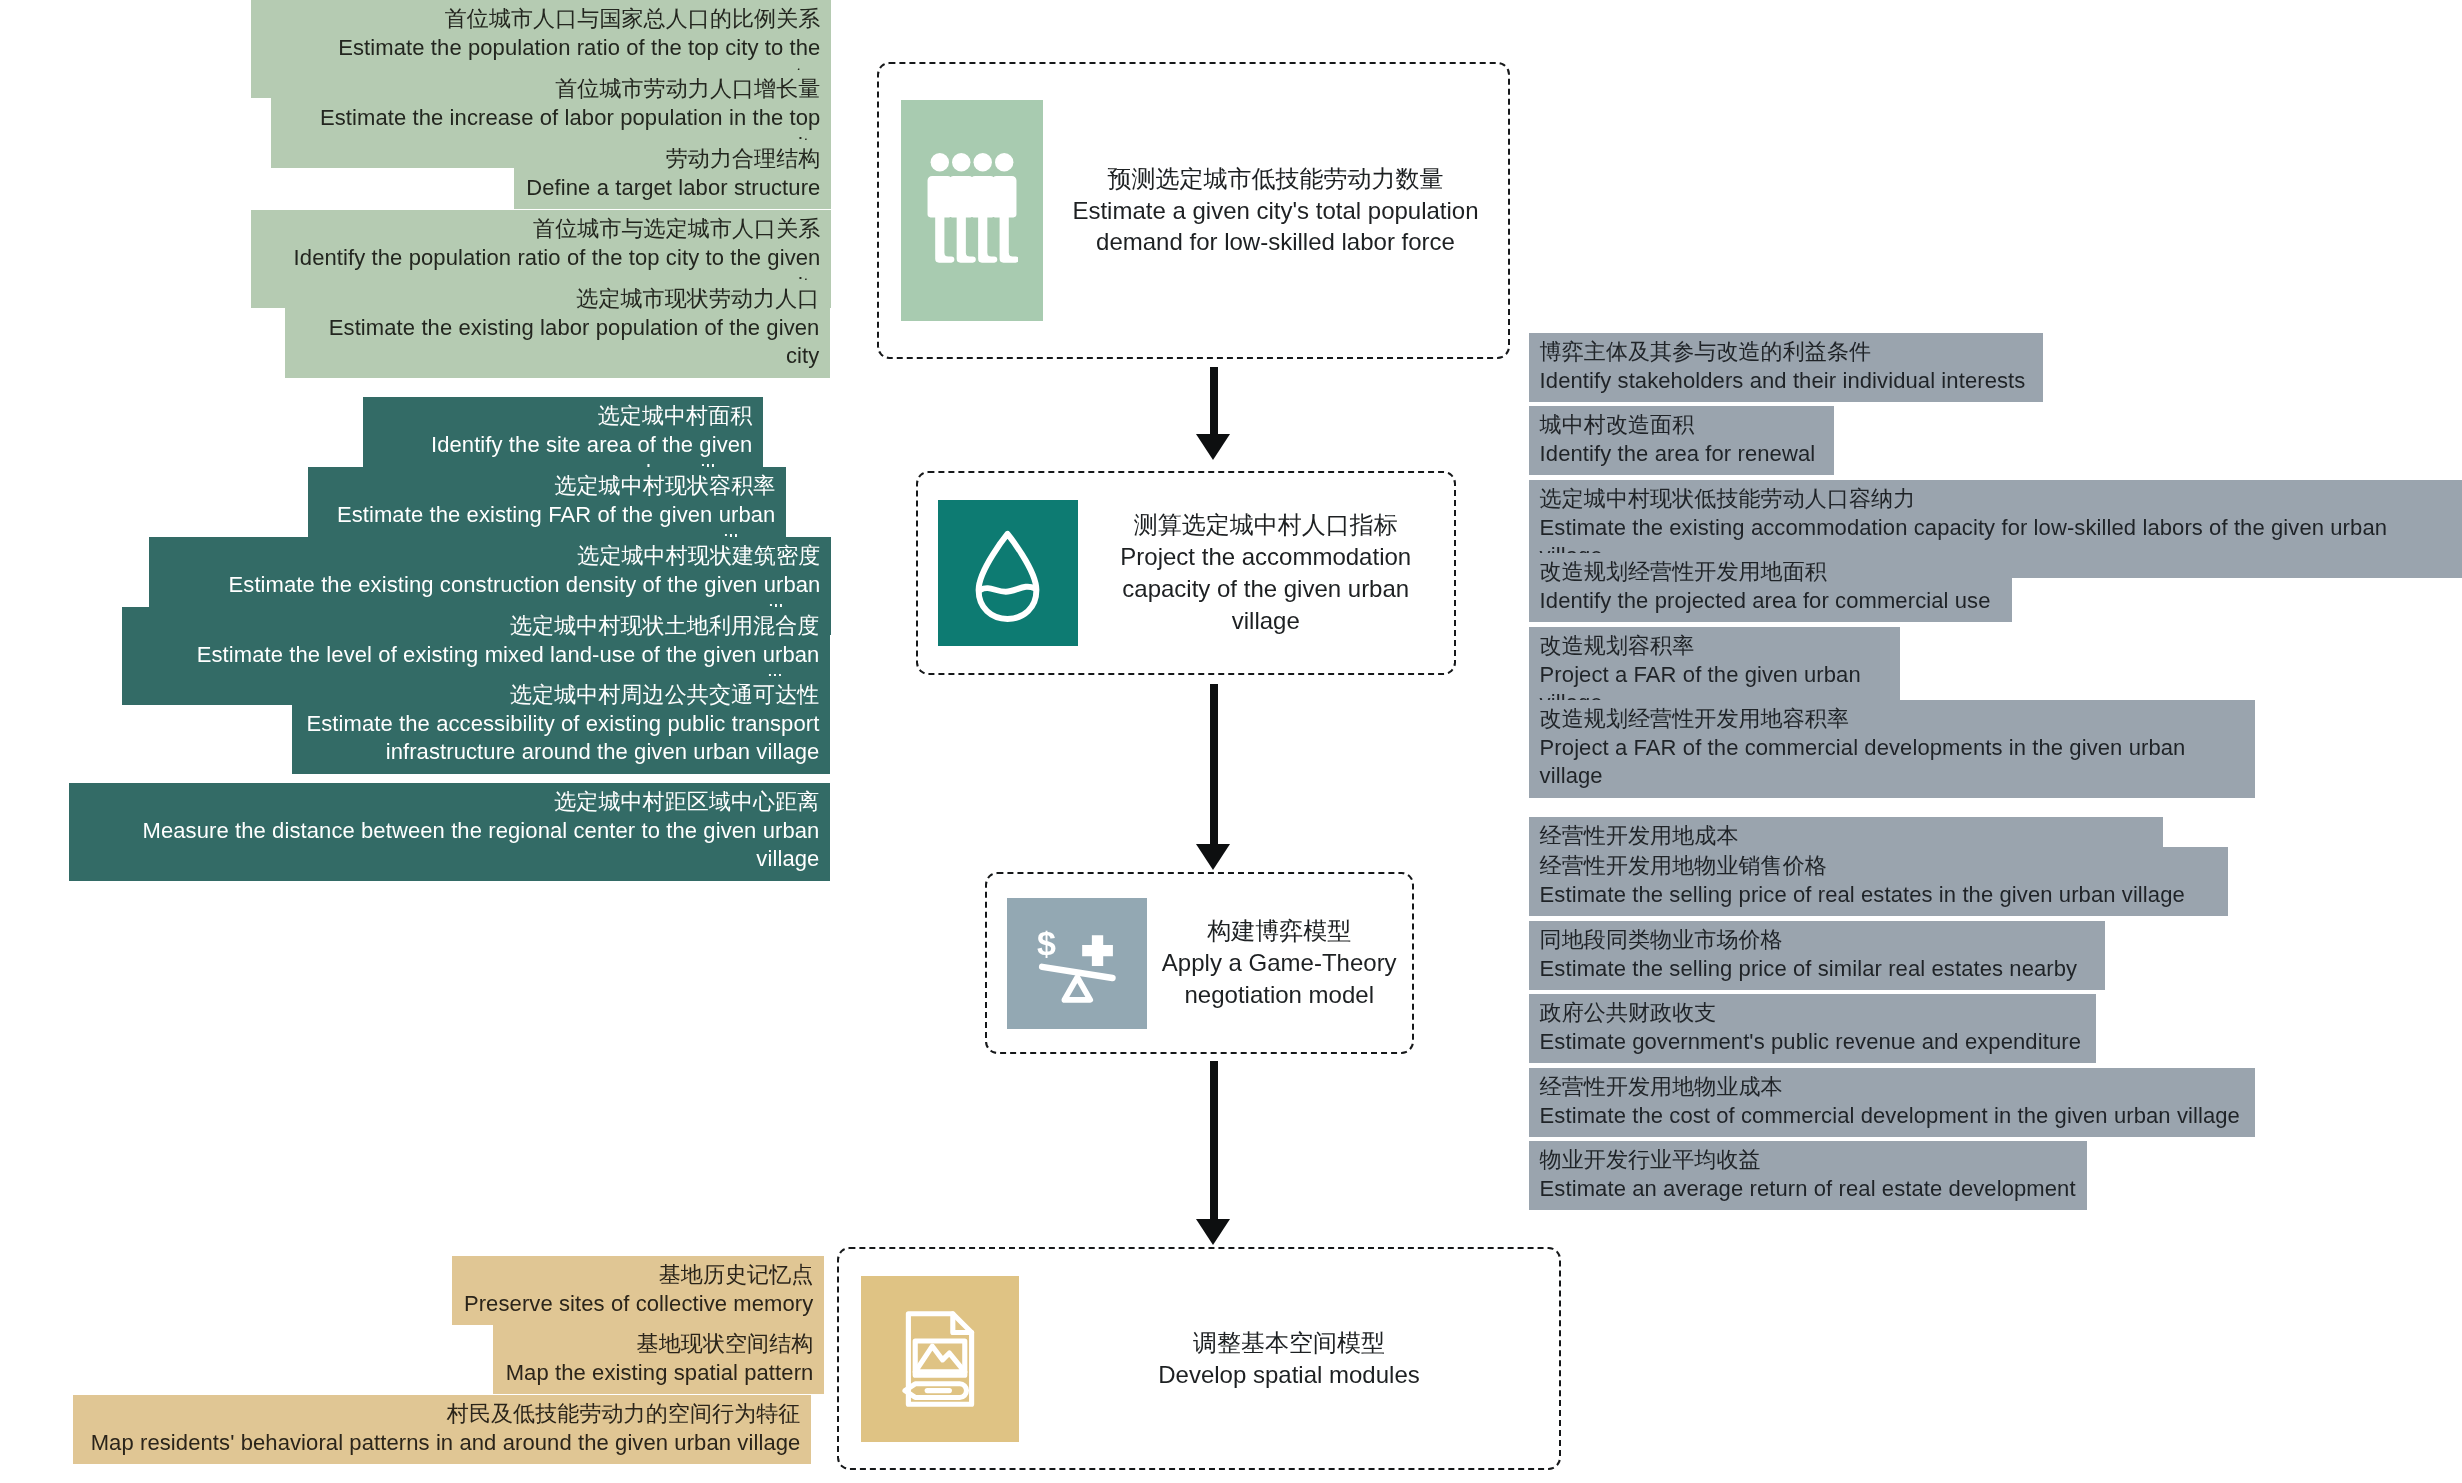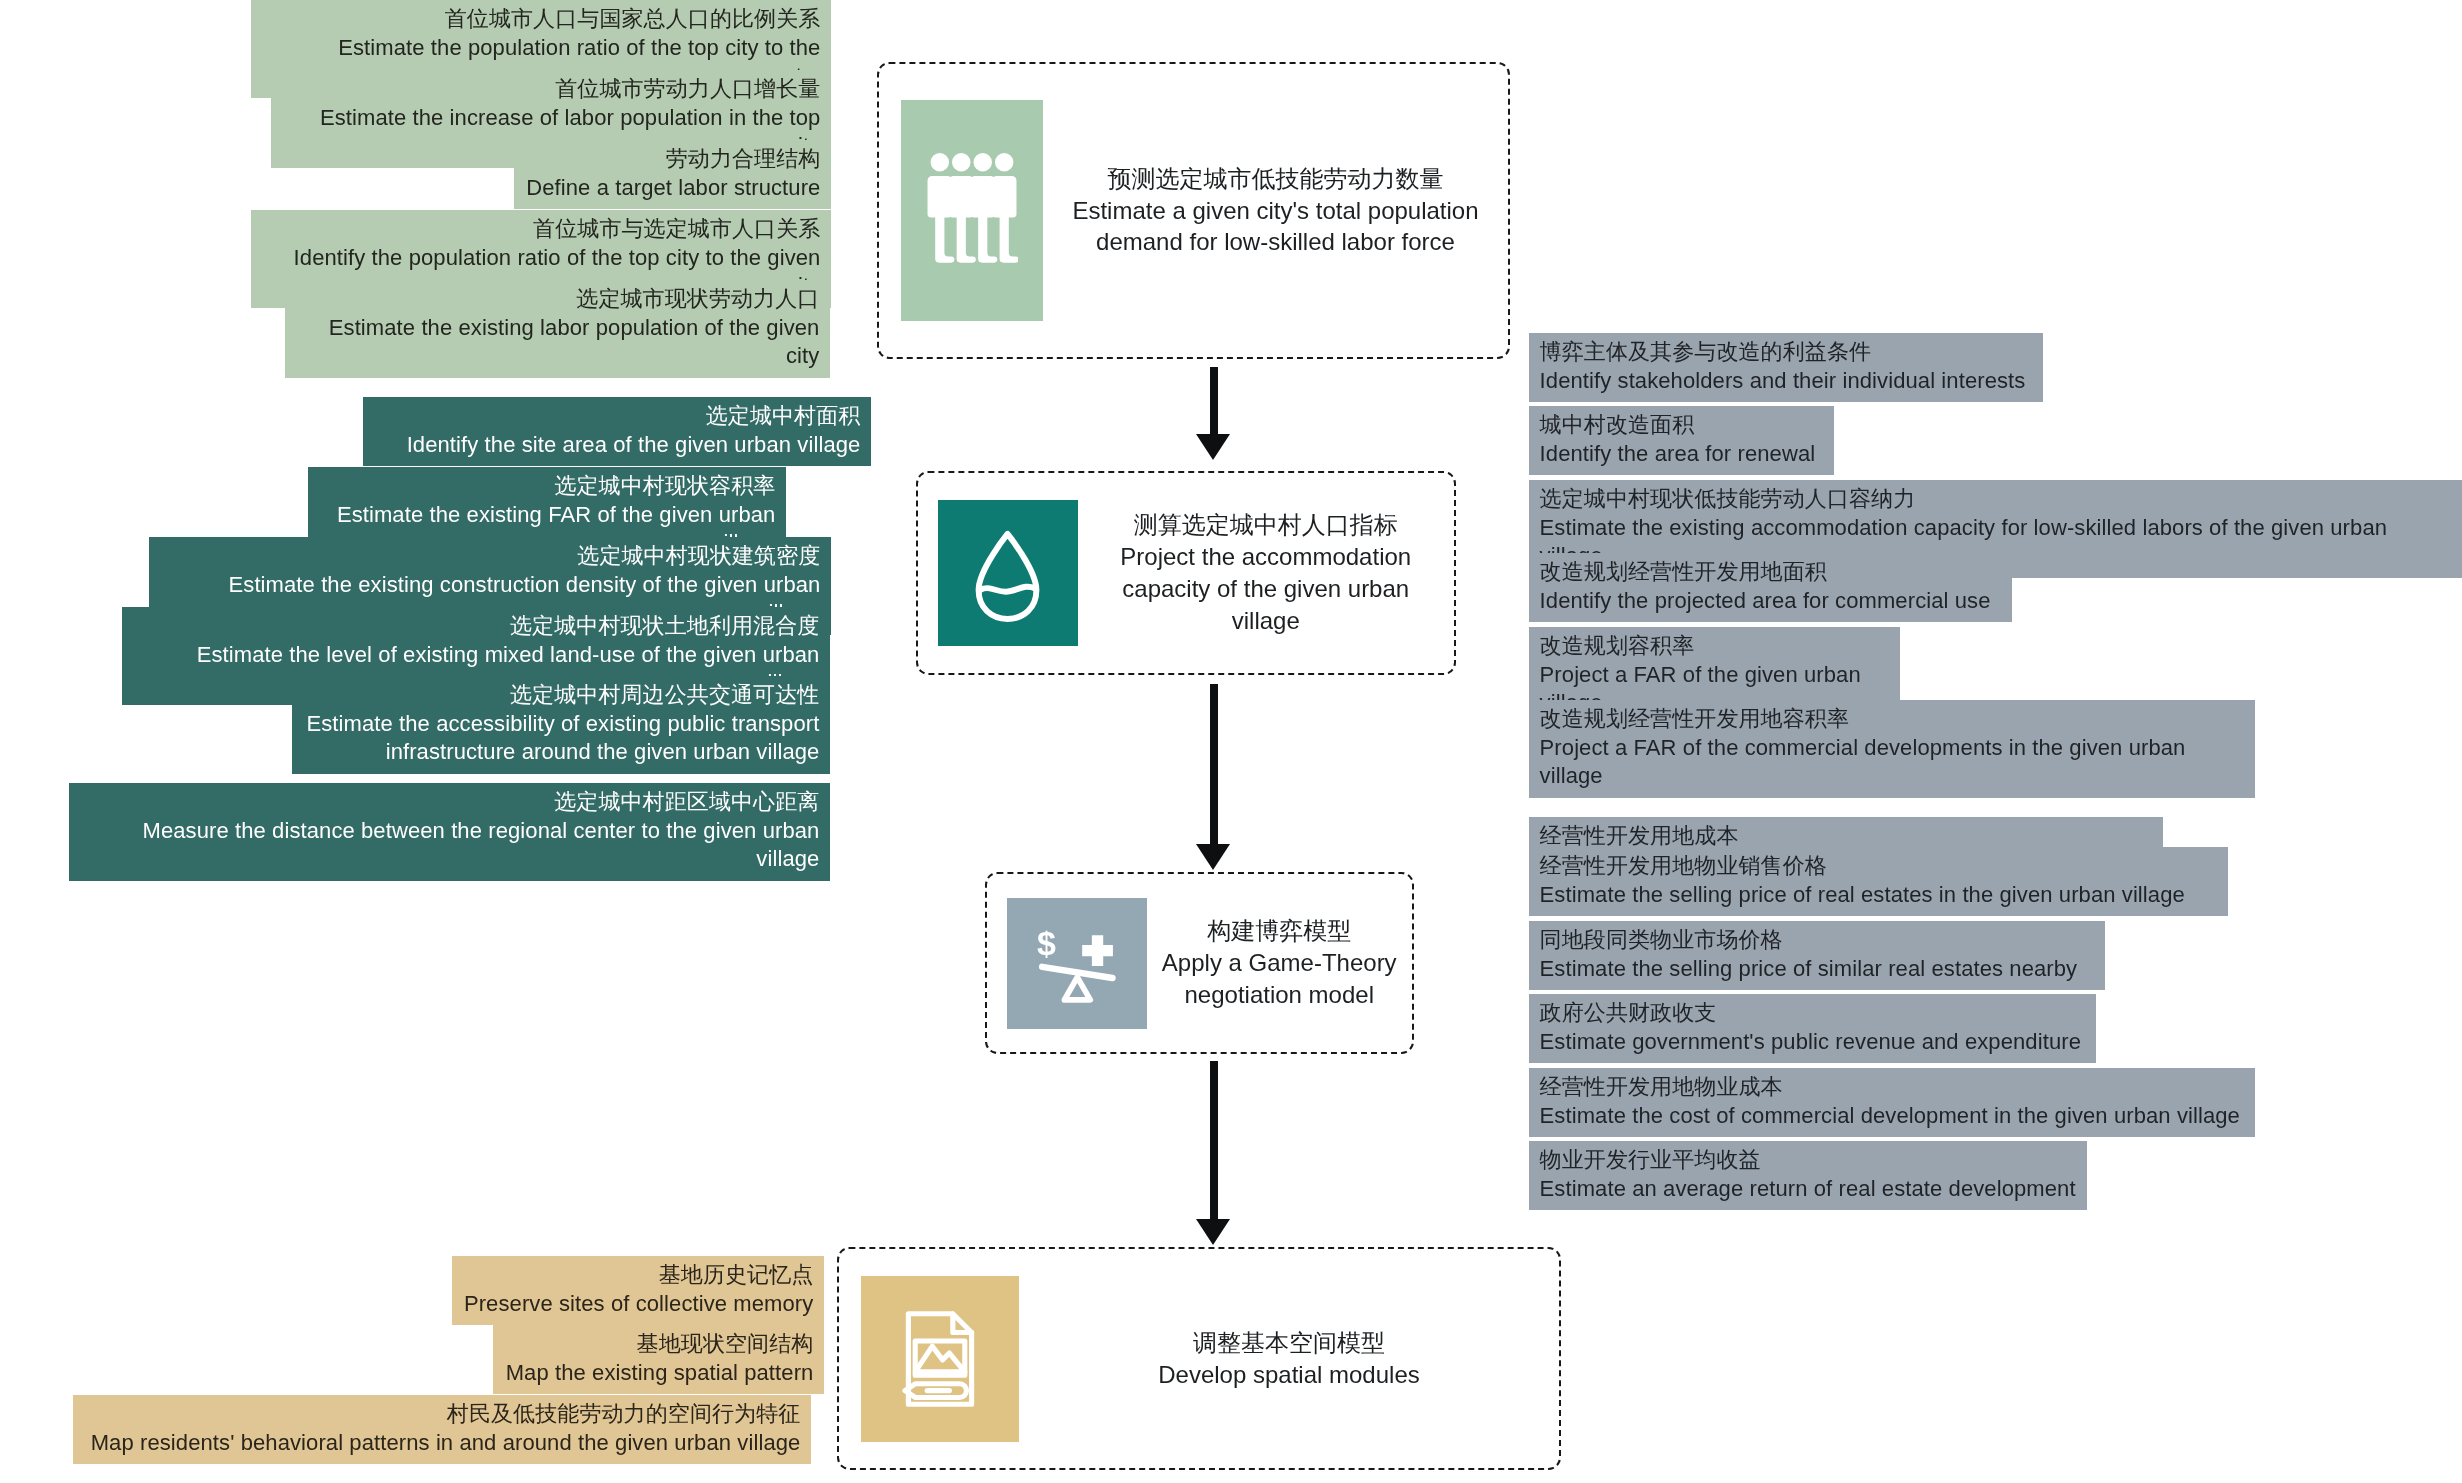--- a/index.html
+++ b/index.html
@@ -111,21 +111,21 @@
   <div class="chip green right-align" style="left:251px;top:210px;width:580px;">
     <span class="cn">首位城市与选定城市人口关系</span>
     <span class="en">Identify the population ratio of the top city to the given city</span>
   </div>
 
   <div class="chip green right-align" style="left:285px;top:280px;width:545px;">
     <span class="cn">选定城市现状劳动力人口</span>
     <span class="en">Estimate the existing labor population of the given city</span>
   </div>
 
-  <div class="chip teal right-align" style="left:363px;top:397px;width:508px;">
+  <div class="chip teal right-align" style="left:363px;top:397px;width:400px;">
     <span class="cn">选定城中村面积</span>
     <span class="en">Identify the site area of the given urban village</span>
   </div>
 
   <div class="chip teal right-align" style="left:308px;top:467px;width:478px;">
     <span class="cn">选定城中村现状容积率</span>
     <span class="en">Estimate the existing FAR of the given urban village</span>
   </div>
 
   <div class="chip teal right-align" style="left:149px;top:537px;width:682px;">

